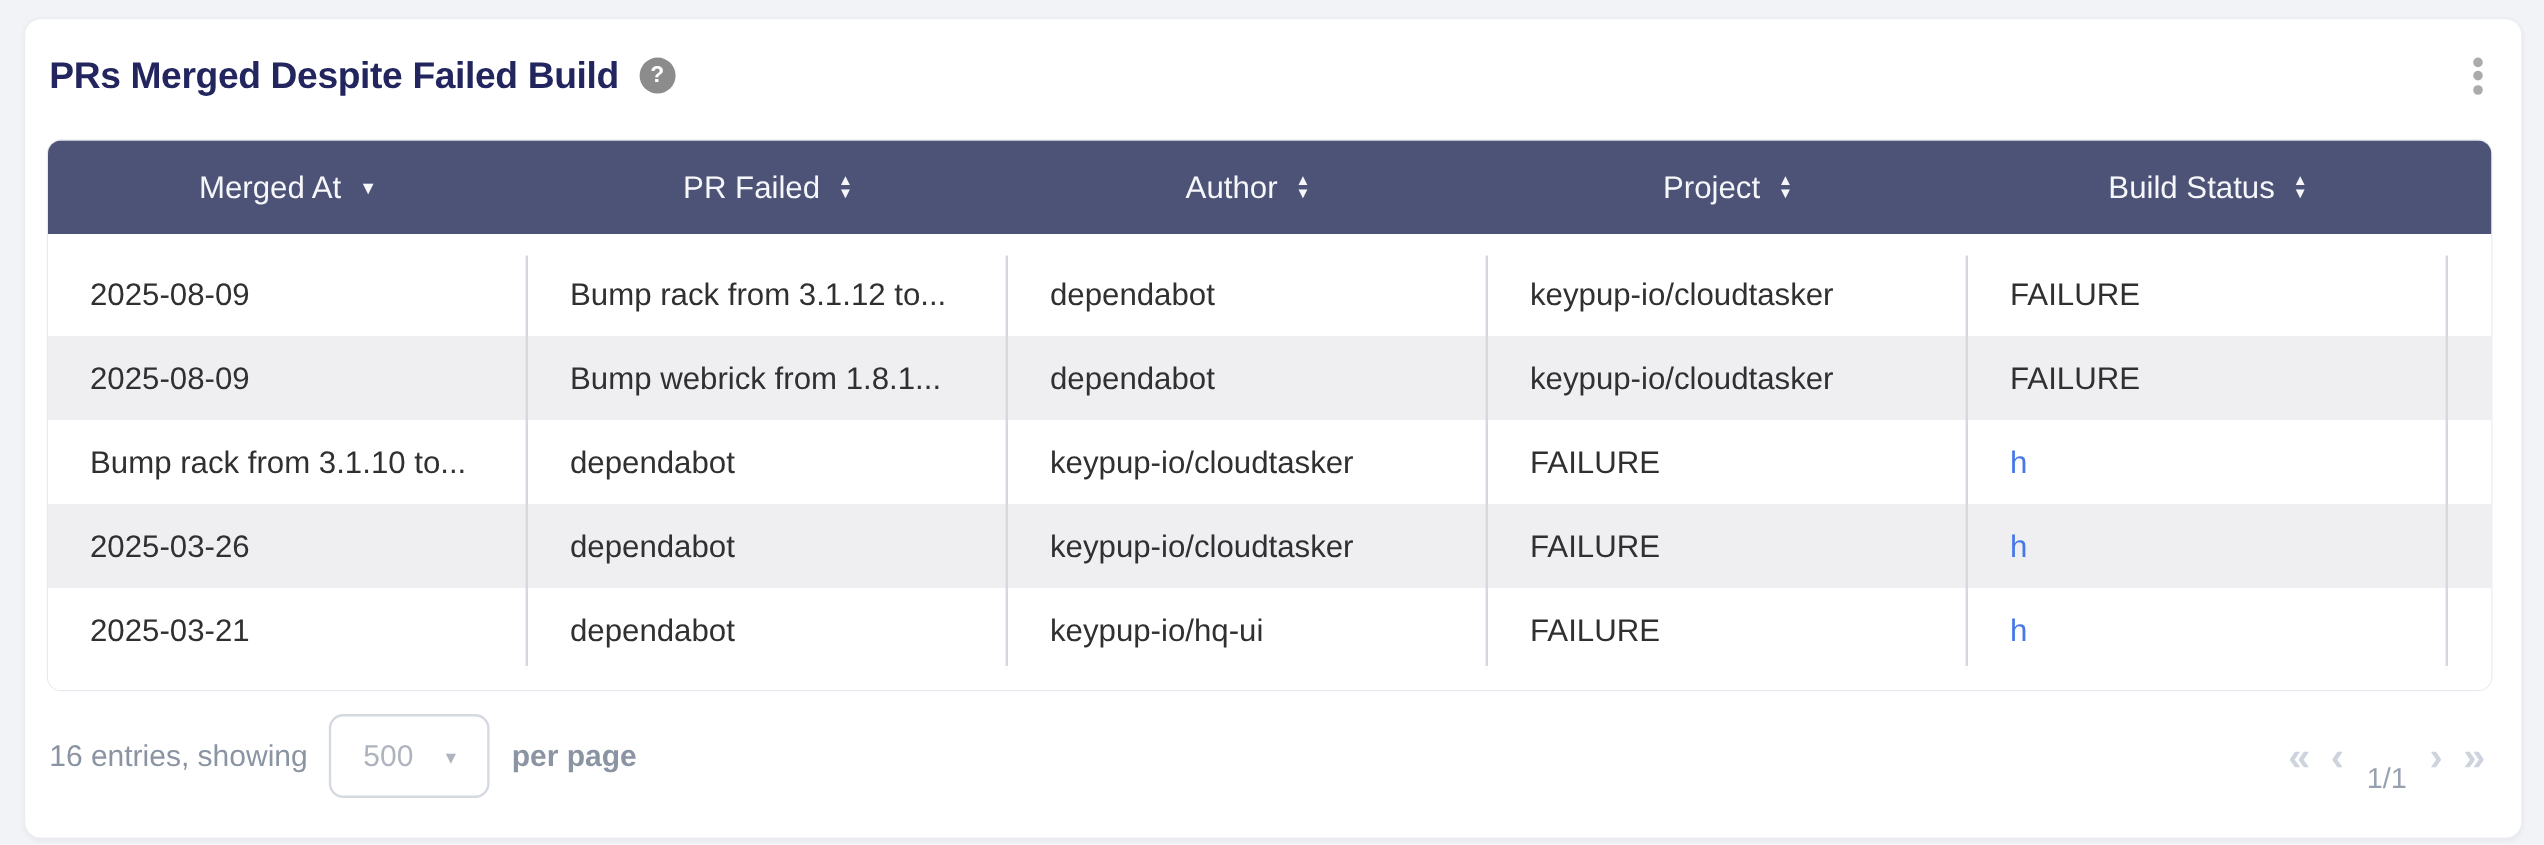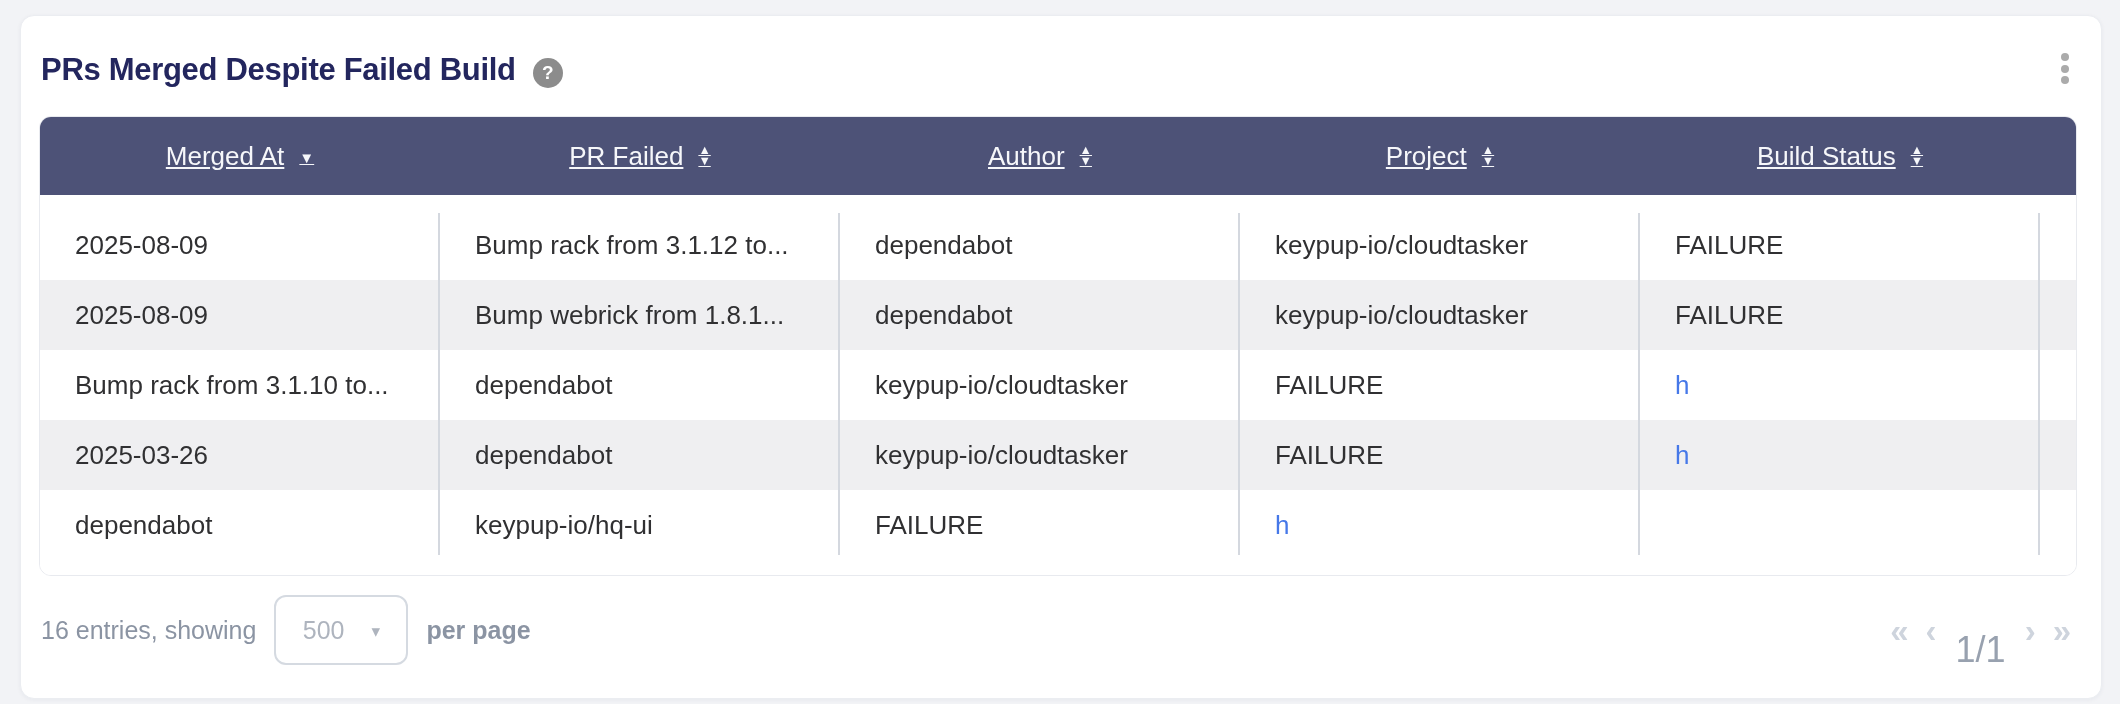--- a/index.html
+++ b/index.html
@@ -13,21 +13,21 @@
   .card {
     position:absolute; left:20px; top:15px;
     width:2082px; height:684px;
     background:#ffffff;
     border:1px solid #ebedf1;
     border-radius:14px;
     box-shadow:0 1px 4px rgba(25,30,70,0.05);
   }
   
   .card-header {
-    display:flex; align-items:flex-end;
+    display:flex; align-items:center;
     padding:22px 26px 0 20px;
     height:72px;
   }
   .widget-title {
     font-size:31px; font-weight:bold;
     color:#23265e; letter-spacing:-0.3px;
     white-space:nowrap;
   }
   .help-badge {
     width:30px; height:30px; border-radius:50%;
@@ -52,21 +52,21 @@
   }
   .thead {
     display:flex; align-items:center;
     height:78px; width:2400px;
     background:#4d5277;
   }
   .th {
     width:400px; flex:0 0 400px;
     display:flex; align-items:center; justify-content:center; gap:15px;
     color:#f6f7fa; font-size:26px; font-weight:500;
-    cursor:pointer; white-space:nowrap;text-decoration:underline;
+    cursor:pointer; white-space:nowrap;
   }
   .sort-single { font-size:15px; line-height:1; padding-top:3px; }
   .sort-stack { display:flex; flex-direction:column; gap:1px; }
   .sort-stack i { font-style:normal; font-size:12.5px; line-height:0.78; }
   .tbody { position:relative; width:2400px; padding:15px 0; background:#ffffff; }
   .row {
     display:flex; align-items:center;
     height:70px; font-size:26px; color:#303032;
   }
   .row.alt { background:#efeff1; }
@@ -98,21 +98,21 @@
   .page-size-select .caret { font-size:17px; font-style:normal; padding-top:3px; }
   .per-page { white-space:nowrap;font-weight:bold; }
   .pagination {
     margin-left:auto;
     display:flex; align-items:center; gap:17px;
   }
   .pg-btn {
     font-size:33px; font-weight:bold; color:#ced4dd;
     cursor:pointer; line-height:1;
   }
-  .pg-indicator { font-size:36px; color:#98a1af; padding:0 2px;margin-top:40px; }
+  .pg-indicator { font-size:24px; color:#98a1af; padding:0 2px;margin-top:40px; }
 </style>
 </head>
 <body>
 
 <div class="card">
 
   <div class="card-header">
     <div class="widget-title">PRs Merged Despite Failed Build</div>
     <div class="help-badge">
       <span>?</span>
@@ -194,20 +194,21 @@
 
       <div class="row alt">
         <div class="cell">2025-03-26</div>
         <div class="cell">dependabot</div>
         <div class="cell">keypup-io/cloudtasker</div>
         <div class="cell">FAILURE</div>
         <div class="cell link">h</div>
       </div>
 
       <div class="row">
+        <div class="cell">2025-03-21</div>
         <div class="cell">dependabot</div>
         <div class="cell">keypup-io/hq-ui</div>
         <div class="cell">FAILURE</div>
         <div class="cell link">h</div>
       </div>
 
       <i class="vline" style="left:398px"></i>
       <i class="vline" style="left:798px"></i>
       <i class="vline" style="left:1198px"></i>
       <i class="vline" style="left:1598px"></i>

